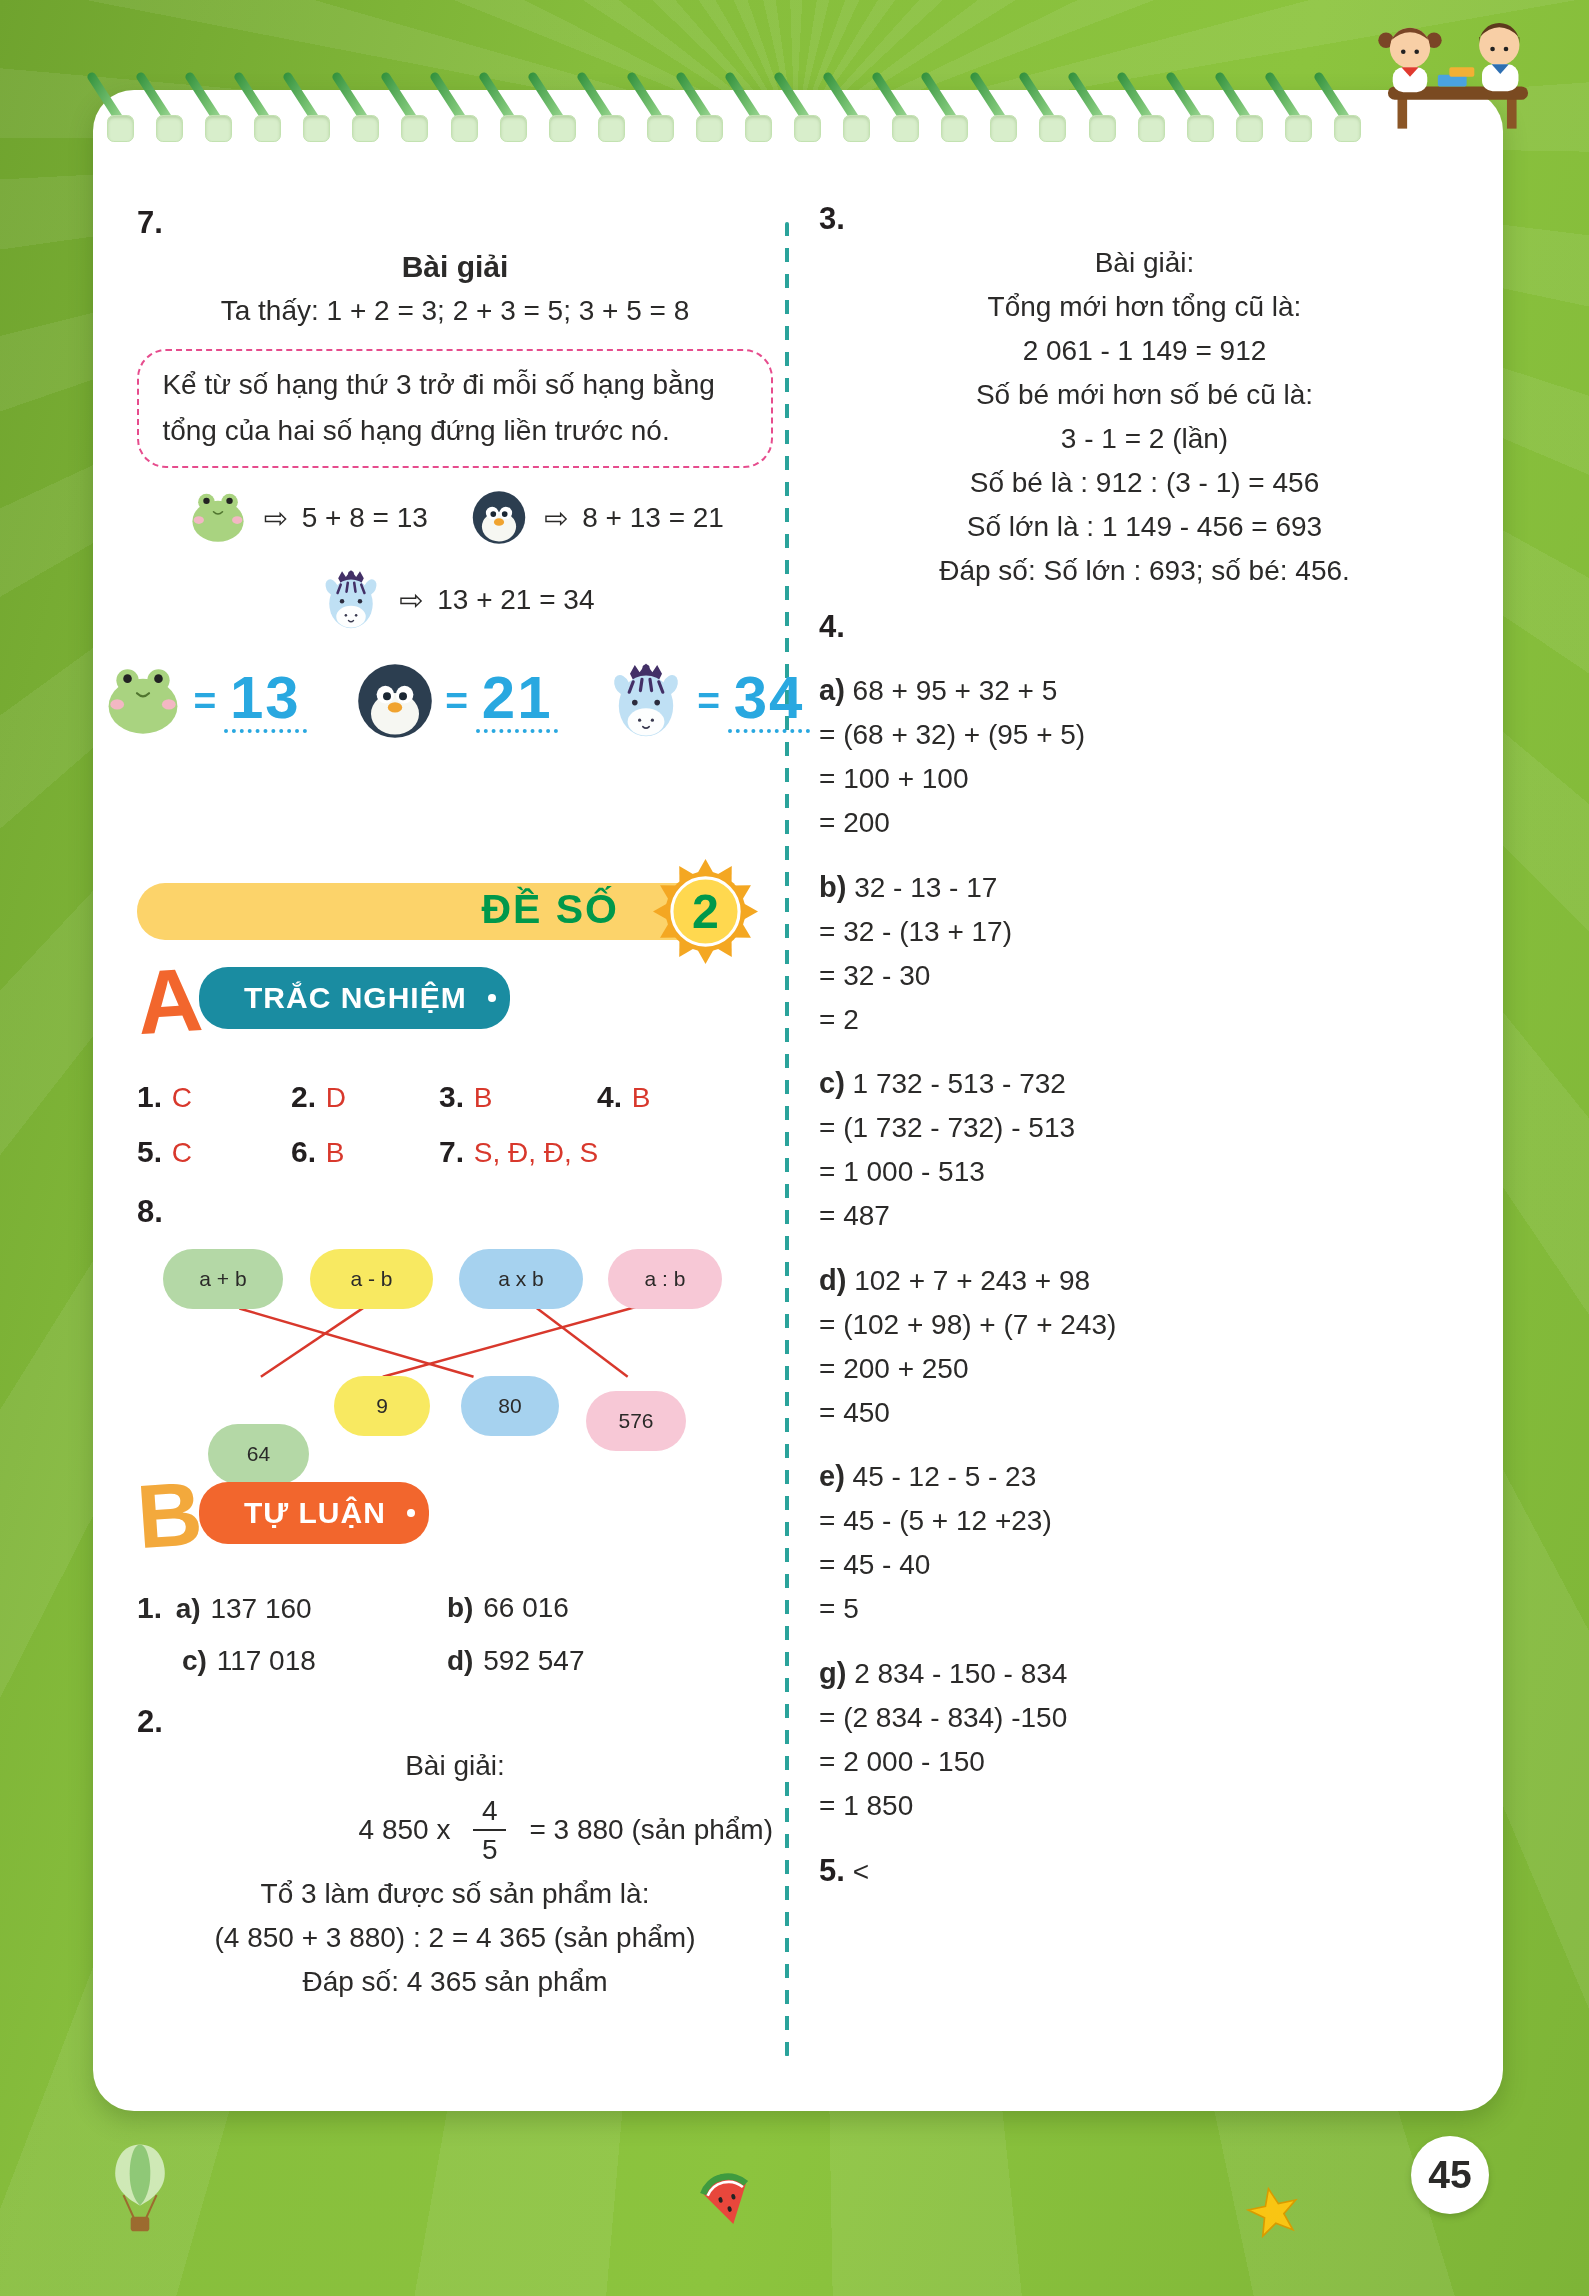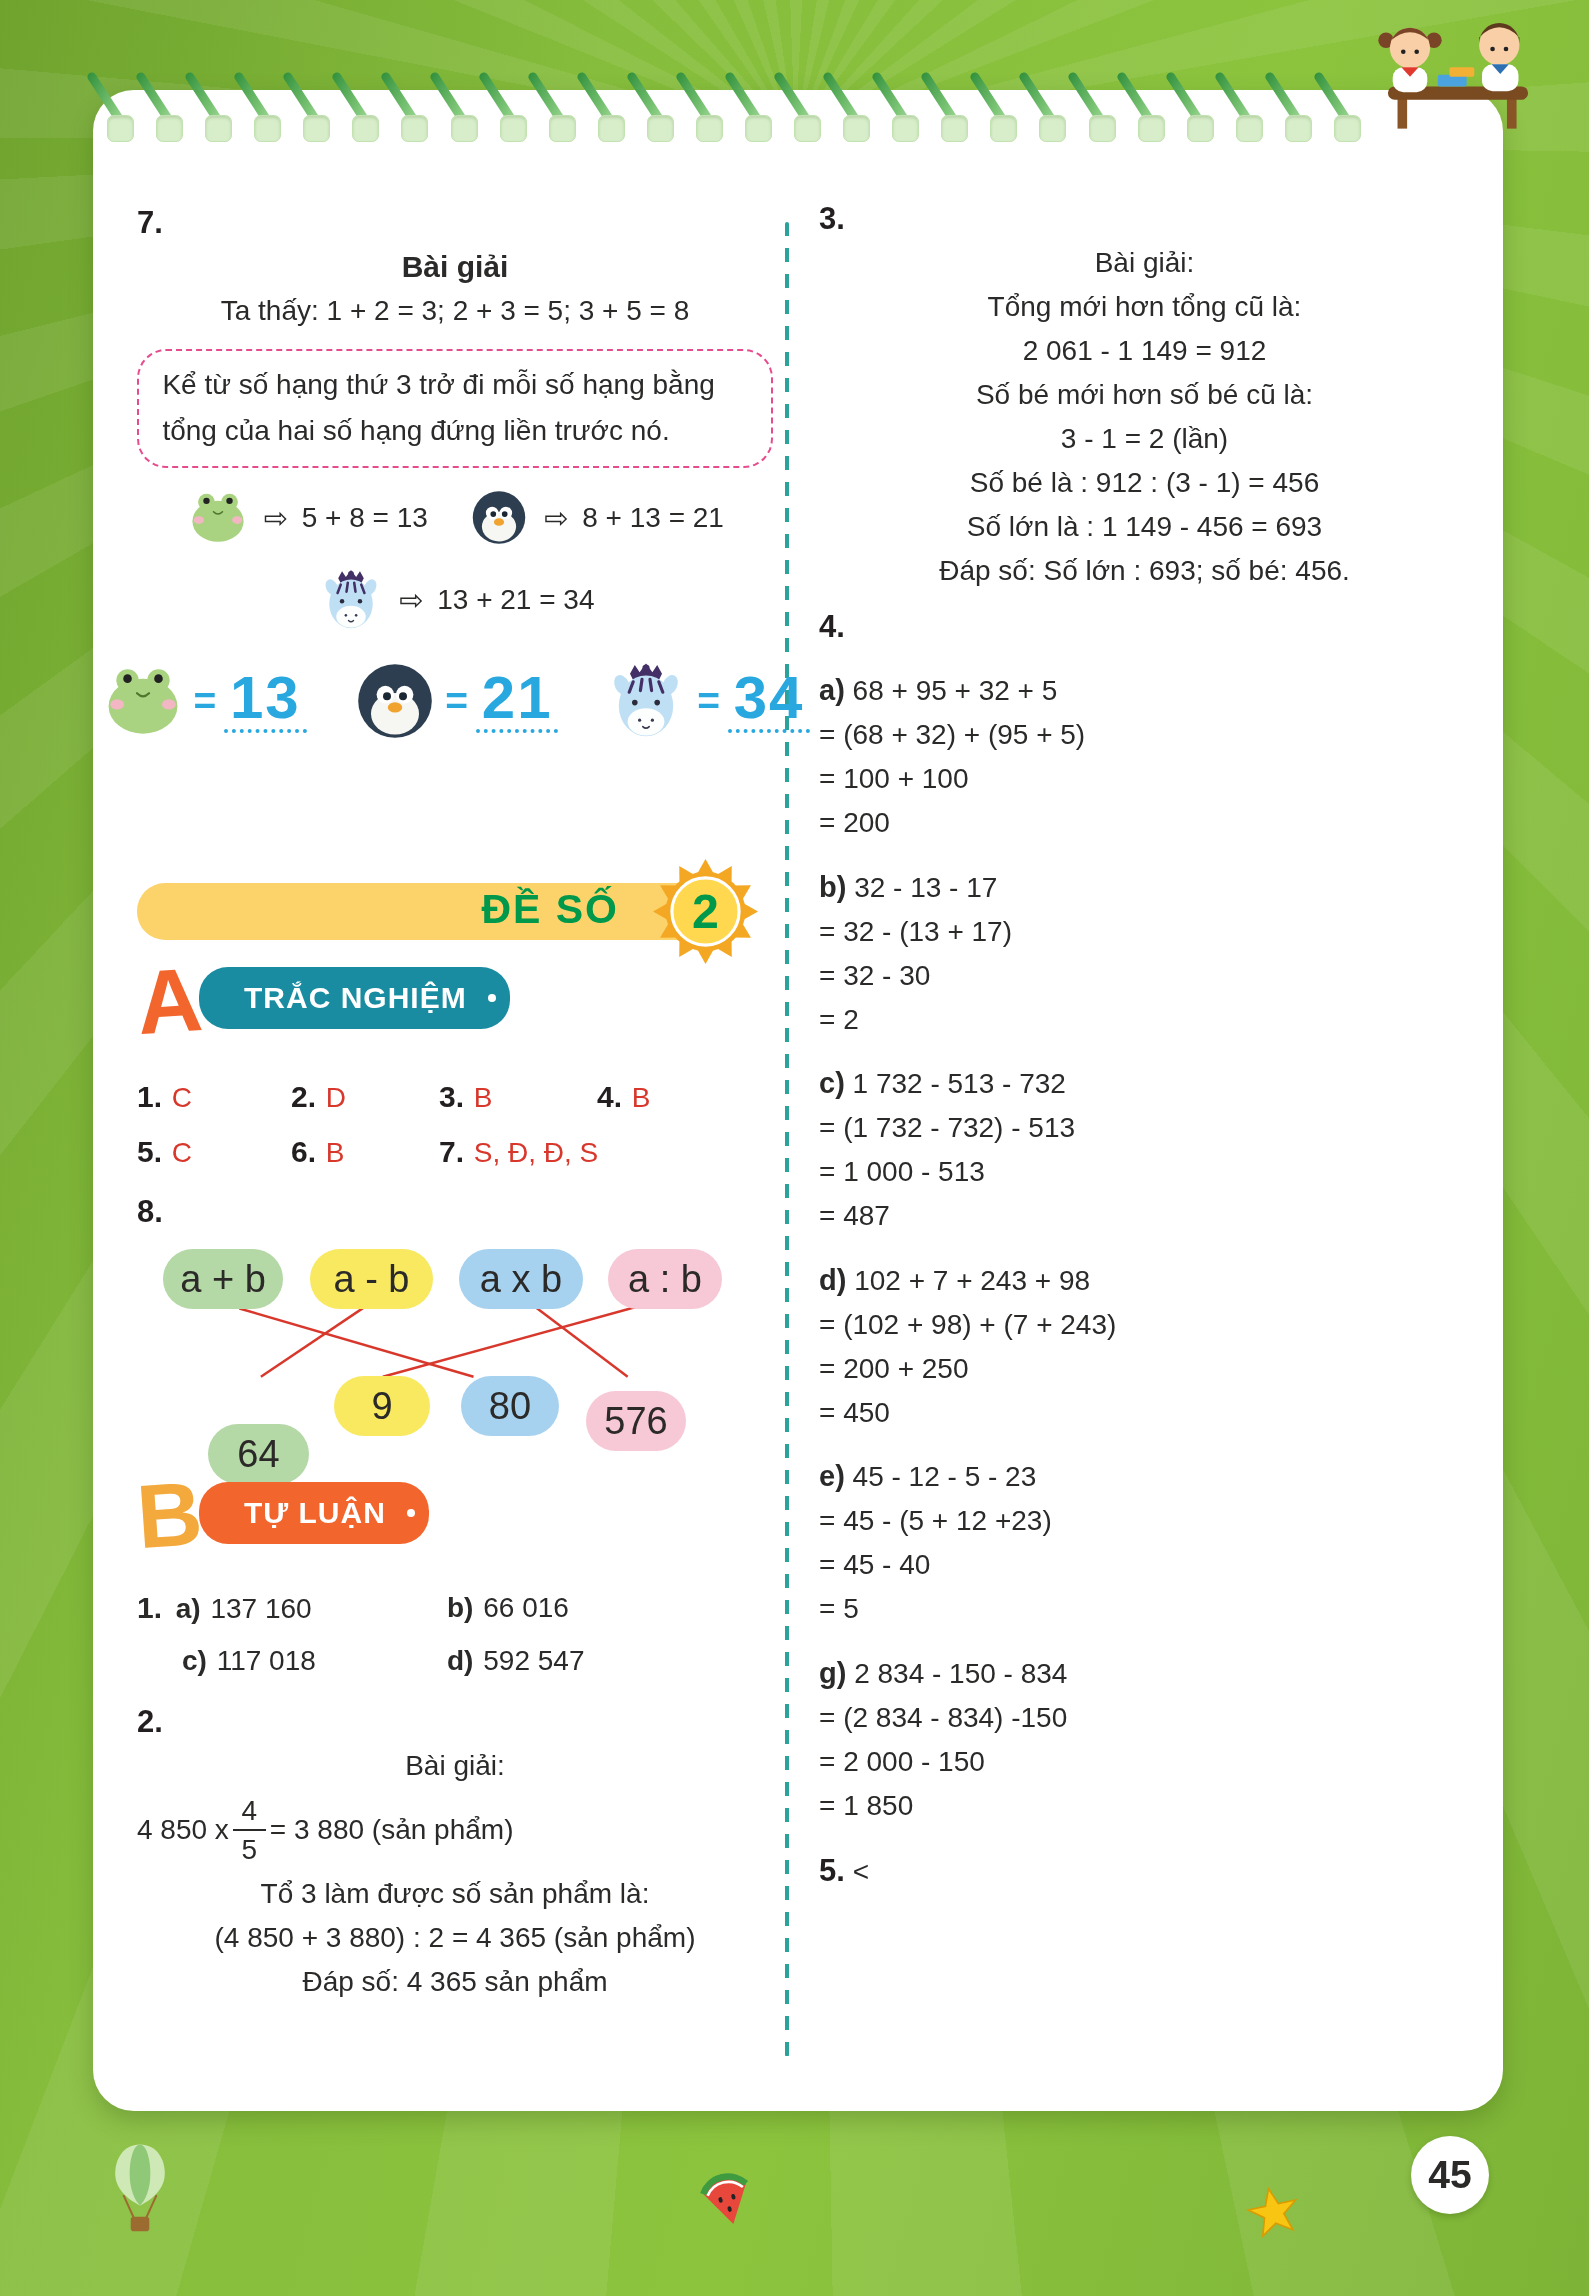--- a/index.html
+++ b/index.html
@@ -58,30 +58,30 @@
   .hdr-pill.orange{background:#f2662d;}
   .hdr-pill::after{content:""; position:absolute; right:13.7px; top:50%; width:7.8px; height:7.8px;
     margin-top:-3.9px; background:#fff; border-radius:50%;}
   
   .mcgrid{display:grid; grid-template-columns:154px 148px 158px 1fr; row-gap:9.8px; margin-top:17.6px;}
   .mc-n{font-weight:bold; font-size:30px; color:#231f20;}
   .mc-a{color:#d8382c; margin-left:9.8px;}
   
   .match{position:relative; width:636px; height:211px; margin-top:7.8px;}
   .pill{position:absolute; height:60px; border-radius:30px; display:flex; align-items:center;
-    justify-content:center; font-size:38px; color:#2b2a29;}
+    justify-content:center; font-size:21px; color:#2b2a29;}
   .pill.g{background:#b4d8a6;} .pill.y{background:#f8e961;}
   .pill.bl{background:#a6d2ef;} .pill.p{background:#f7c8d6;}
   .match svg{position:absolute; left:0; top:0;}
   
   .b1grid{display:grid; grid-template-columns:310px 1fr; row-gap:7.8px; margin-top:13.7px;}
   .b1k{font-weight:bold; margin-right:9.8px;}
   .b1n{font-weight:bold; font-size:30px; margin-right:13.7px;}
   .indent{padding-left:45px;}
-  .fracline{display:flex; align-items:center; justify-content:flex-start; gap:4px; margin:5.9px 0;}
+  .fracline{display:flex; align-items:center; justify-content:flex-end; gap:23px; margin:5.9px 0;}
   .frac{display:inline-flex; flex-direction:column; align-items:center; line-height:33px; font-size:28px;}
   .frac .bar{width:33px; border-top:2.9px solid #2b2a29; margin:2px 0;}
   
   .part{margin-top:19.5px;}
   .phead b{font-size:29px;}
   .q5line{margin-top:21.5px;}
   
   .footer-ico{position:absolute;}
   .pagenum{position:absolute; left:1411px; top:2136px; width:78px; height:78px; background:#fff;
     border-radius:50%; display:flex; align-items:center; justify-content:center;

